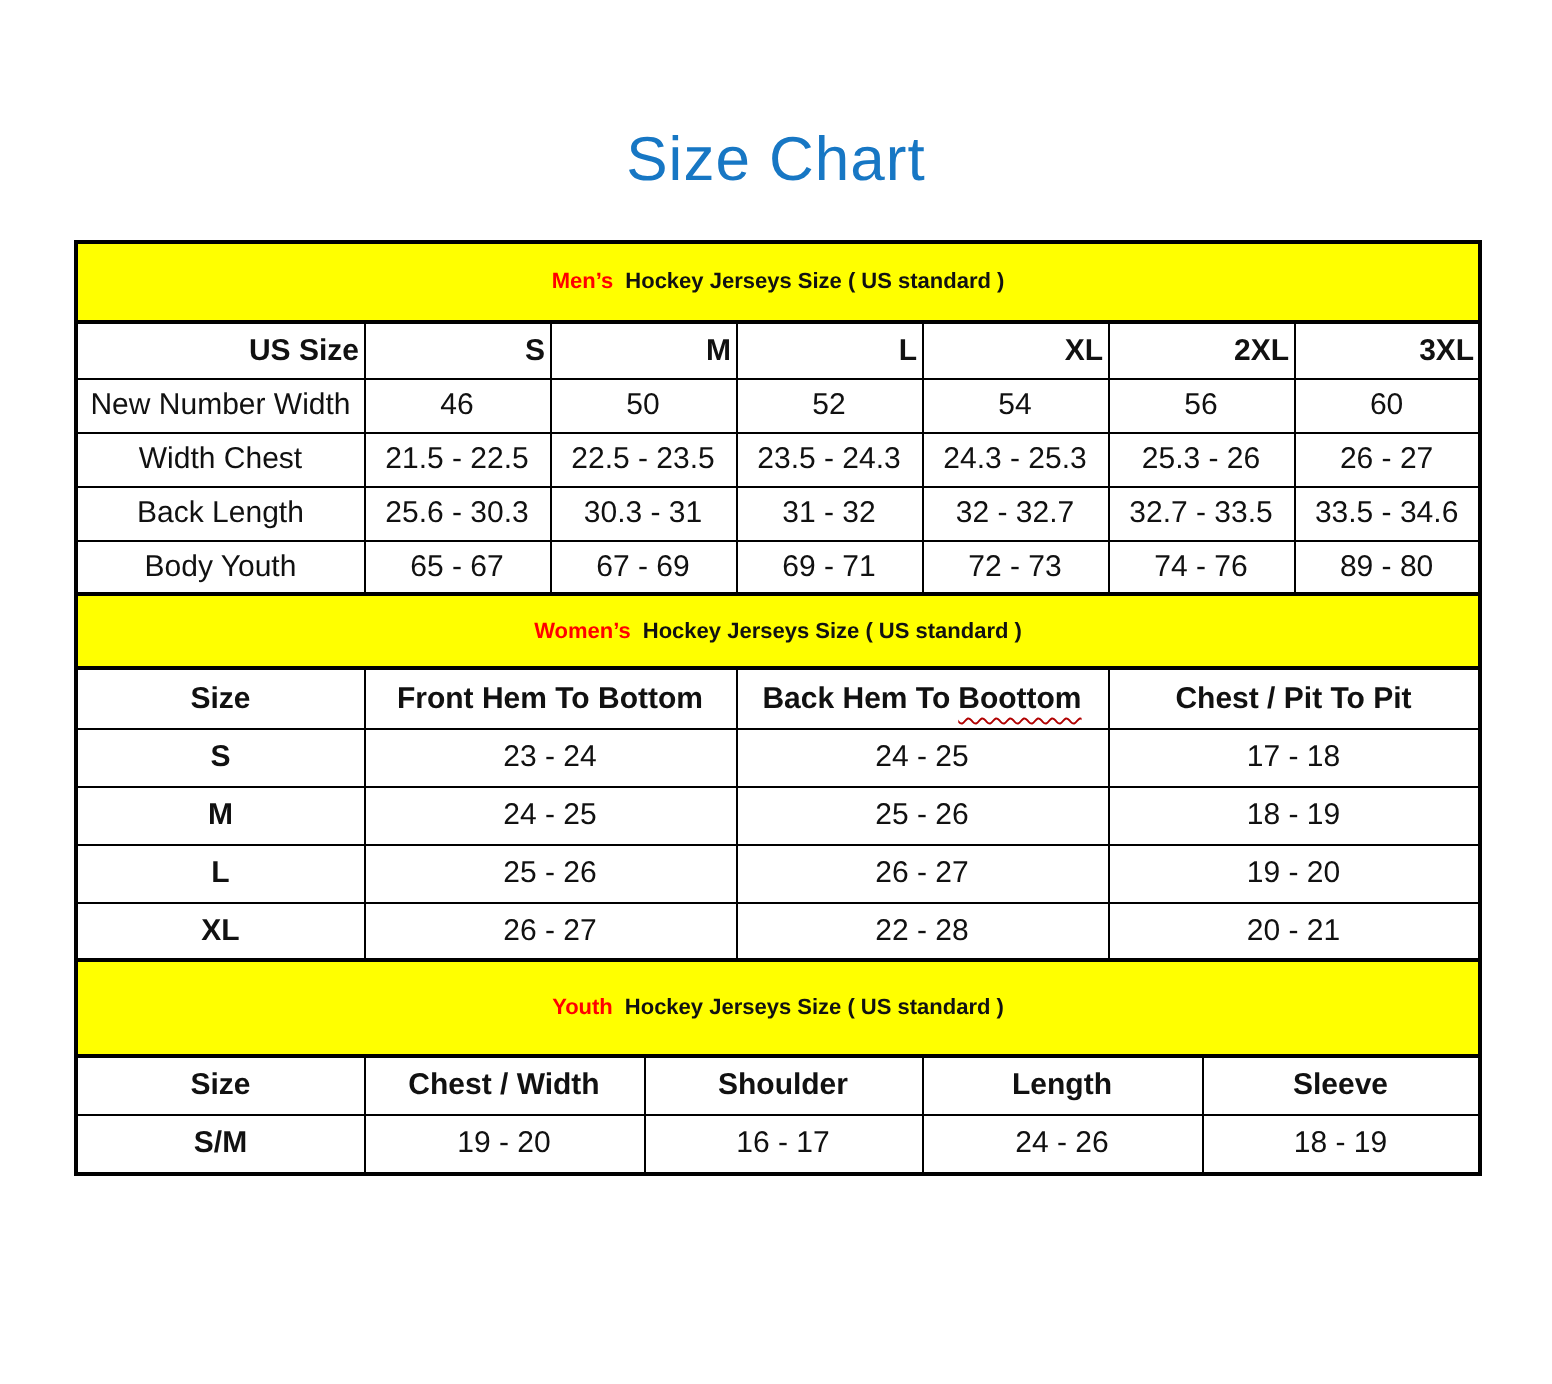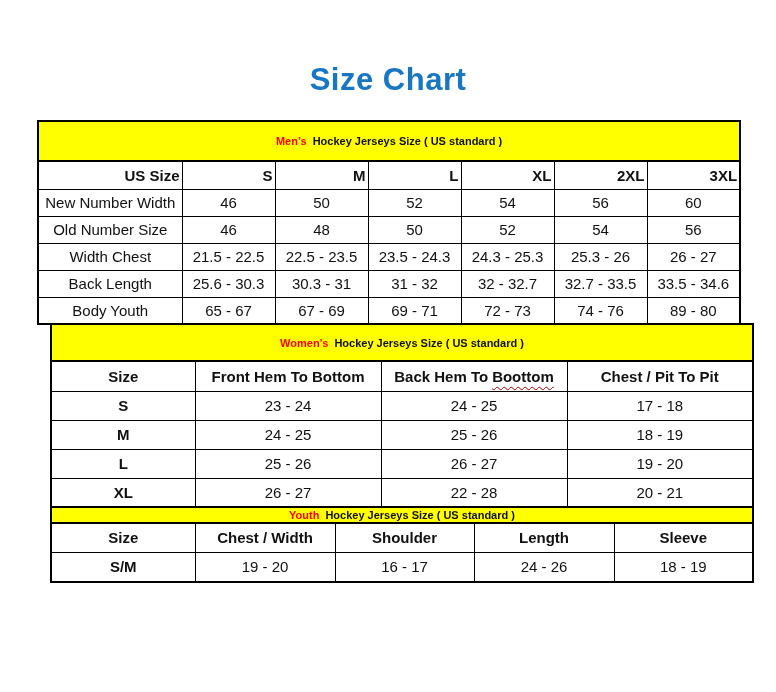--- a/index.html
+++ b/index.html
@@ -8,34 +8,34 @@
     width: 776px; height: 692px;
     font-family: "Liberation Sans", "DejaVu Sans", sans-serif;
     color: #111111;
   }
   .page { width: 776px; height: 692px; overflow: hidden; }
 
   .title {
     text-align: center;
     padding-top: 62px;
     font-size: 31px;
-    font-weight: bold;
+    font-weight: normal;
     color: var(--title-blue, #1777C4);
     letter-spacing: 0.5px;
   }
 
   .tables { width: 702px; margin: 22px auto 0 auto; }
 
   table {
     border-collapse: collapse;
     table-layout: fixed;
     width: 702px;
     border: 2px solid #000;
   }
-  table + table { margin-top: -2px; margin-left: 13px; }
+  table + table { margin-top: -2px; }
 
   th, td {
     border: 1px solid #000;
     text-align: center;
     vertical-align: middle;
     font-size: 15px;
     font-weight: normal;
     padding: 0 2px;
     overflow: hidden;
     white-space: nowrap;
@@ -54,21 +54,21 @@
 
   
   .mens tr.banner td   { height: 40px; }
   .mens tr.hdr th      { height: 28px; text-align: right; }
   .mens tr.data td     { height: 27px; }
 
   .womens tr.banner td { height: 37px; }
   .womens tr.hdr th    { height: 30px; }
   .womens tr.data td   { height: 29px; }
 
-  .youth tr.banner td  { height: 16px; }
+  .youth tr.banner td  { height: 48px; }
   .youth tr.hdr th     { height: 29px; }
   .youth tr.data td    { height: 30px; }
 
   .squiggle {
     text-decoration-line: underline;
     text-decoration-style: wavy;
     text-decoration-color: var(--squiggle-red, #B00000);
     text-decoration-thickness: 1px;
     text-underline-offset: 4px;
     text-decoration-skip-ink: none;
@@ -110,29 +110,20 @@
         <th>3XL</th>
       </tr>
       <tr class="data">
         <td>New Number Width</td>
         <td>46</td>
         <td>50</td>
         <td>52</td>
         <td>54</td>
         <td>56</td>
         <td>60</td>
-      </tr>
-      <tr class="data">
-        <td>Old Number Size</td>
-        <td>46</td>
-        <td>48</td>
-        <td>50</td>
-        <td>52</td>
-        <td>54</td>
-        <td>56</td>
       </tr>
       <tr class="data">
         <td>Width Chest</td>
         <td>21.5 - 22.5</td>
         <td>22.5 - 23.5</td>
         <td>23.5 - 24.3</td>
         <td>24.3 - 25.3</td>
         <td>25.3 - 26</td>
         <td>26 - 27</td>
       </tr>

